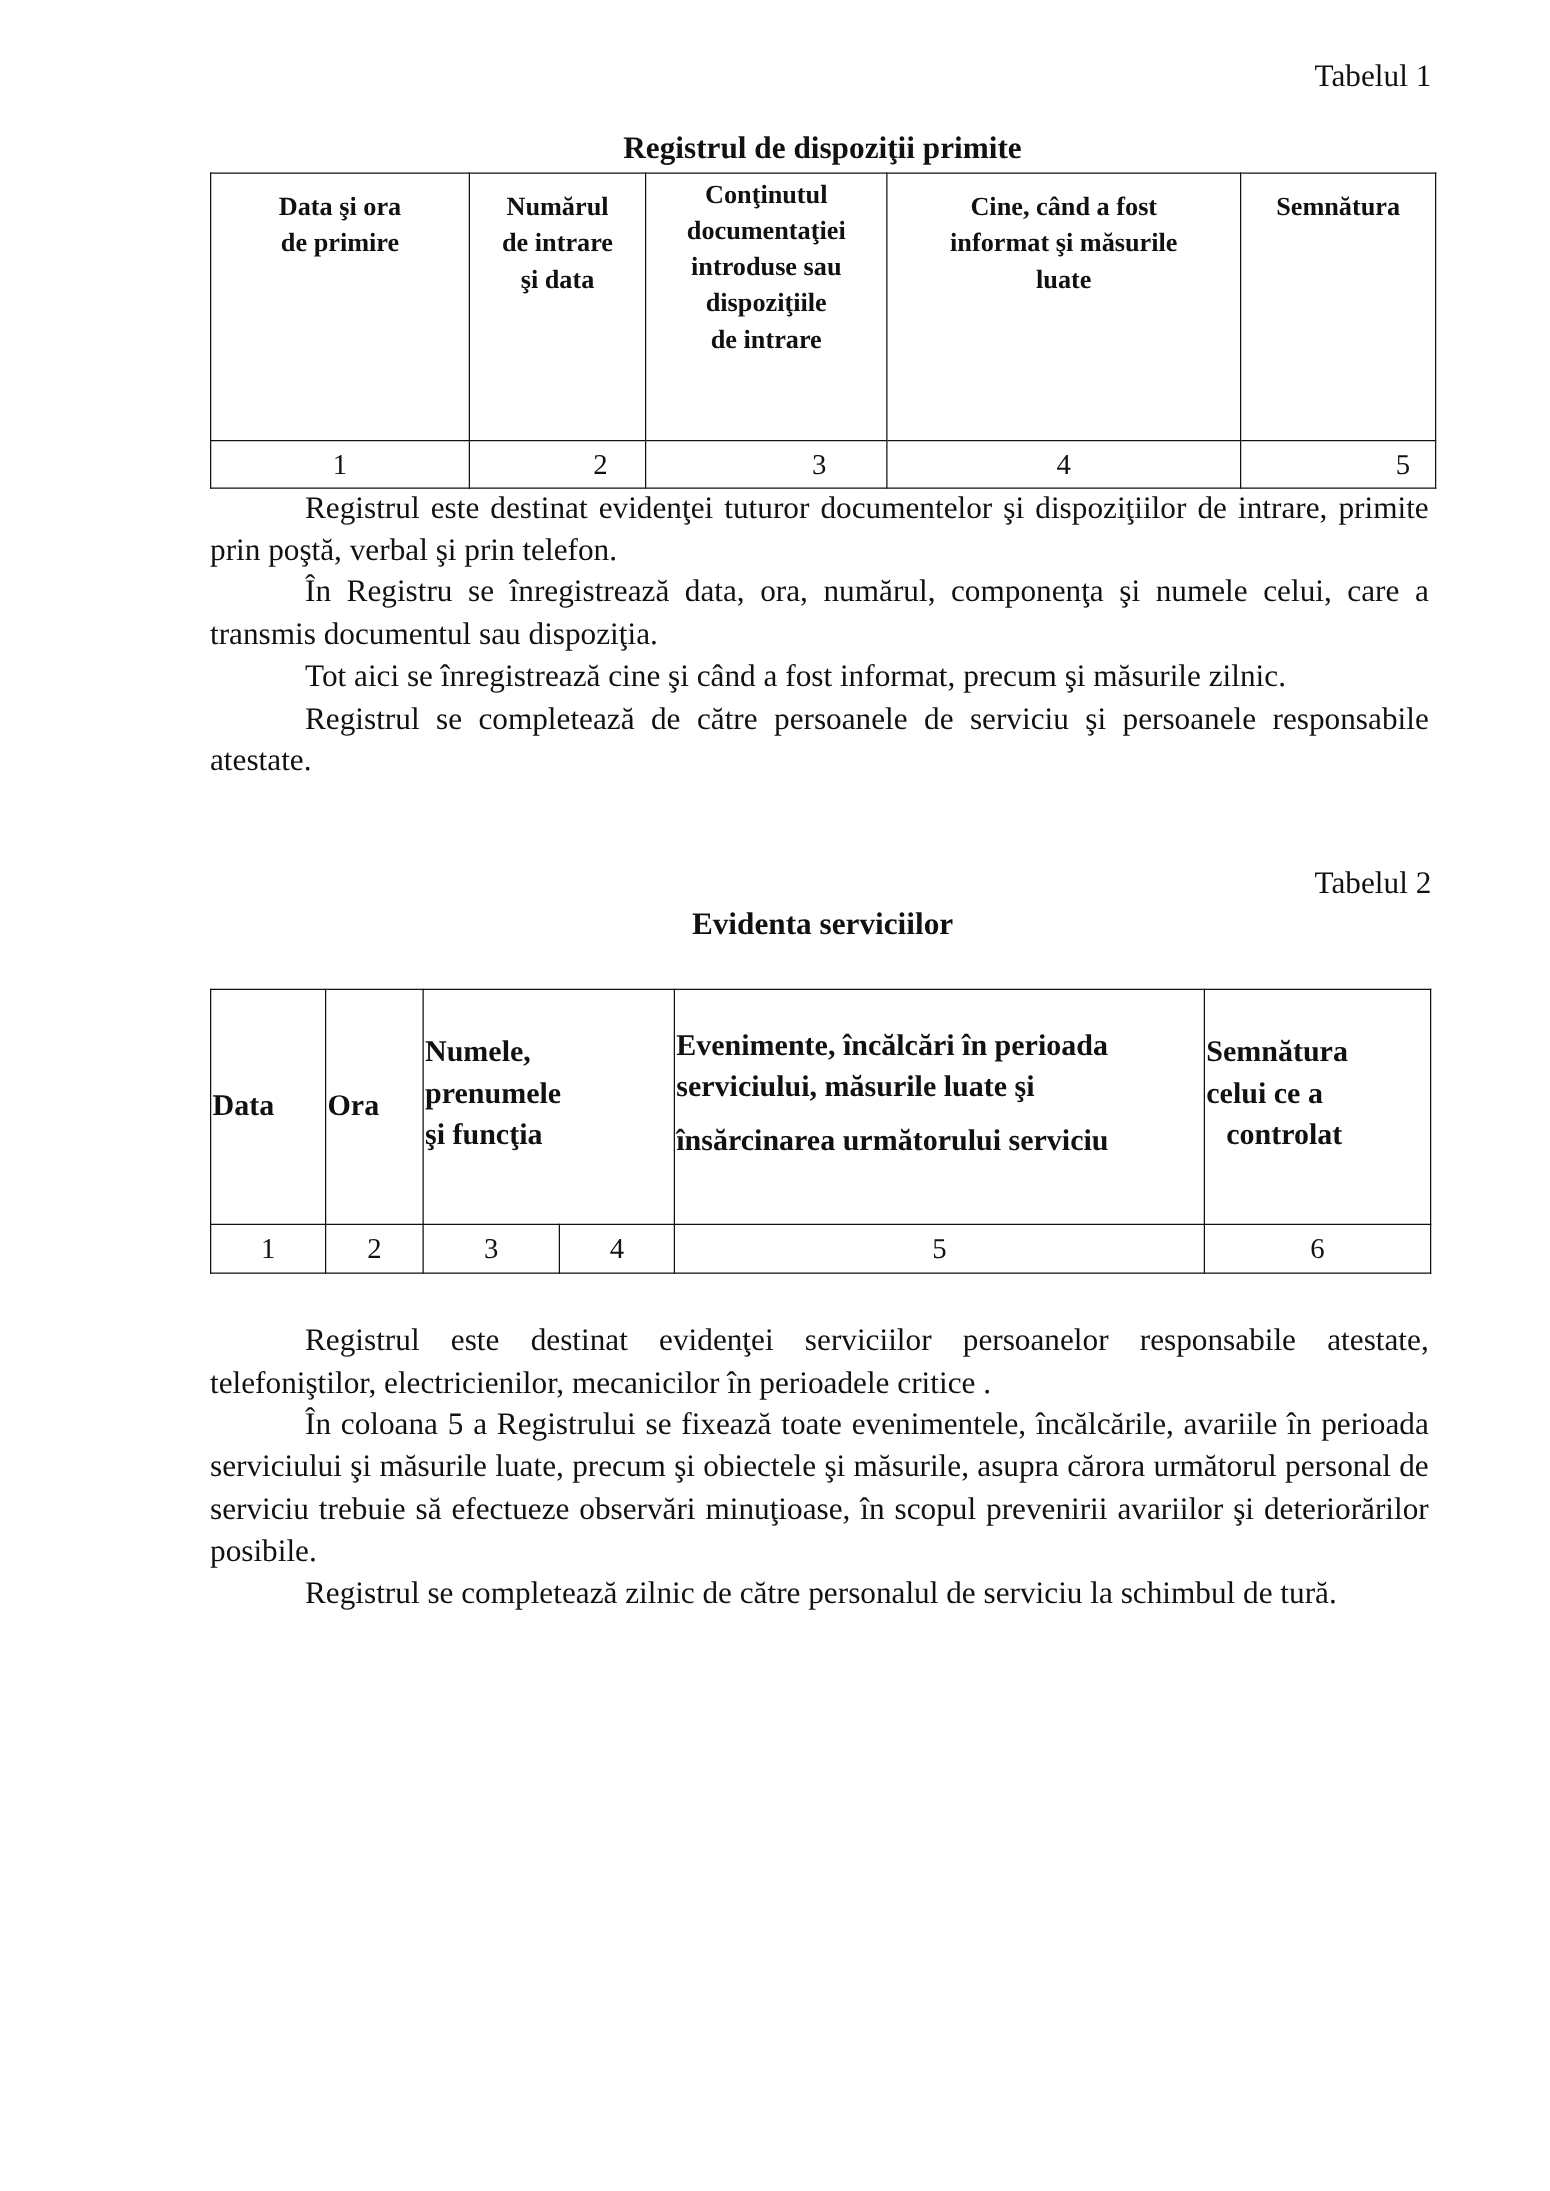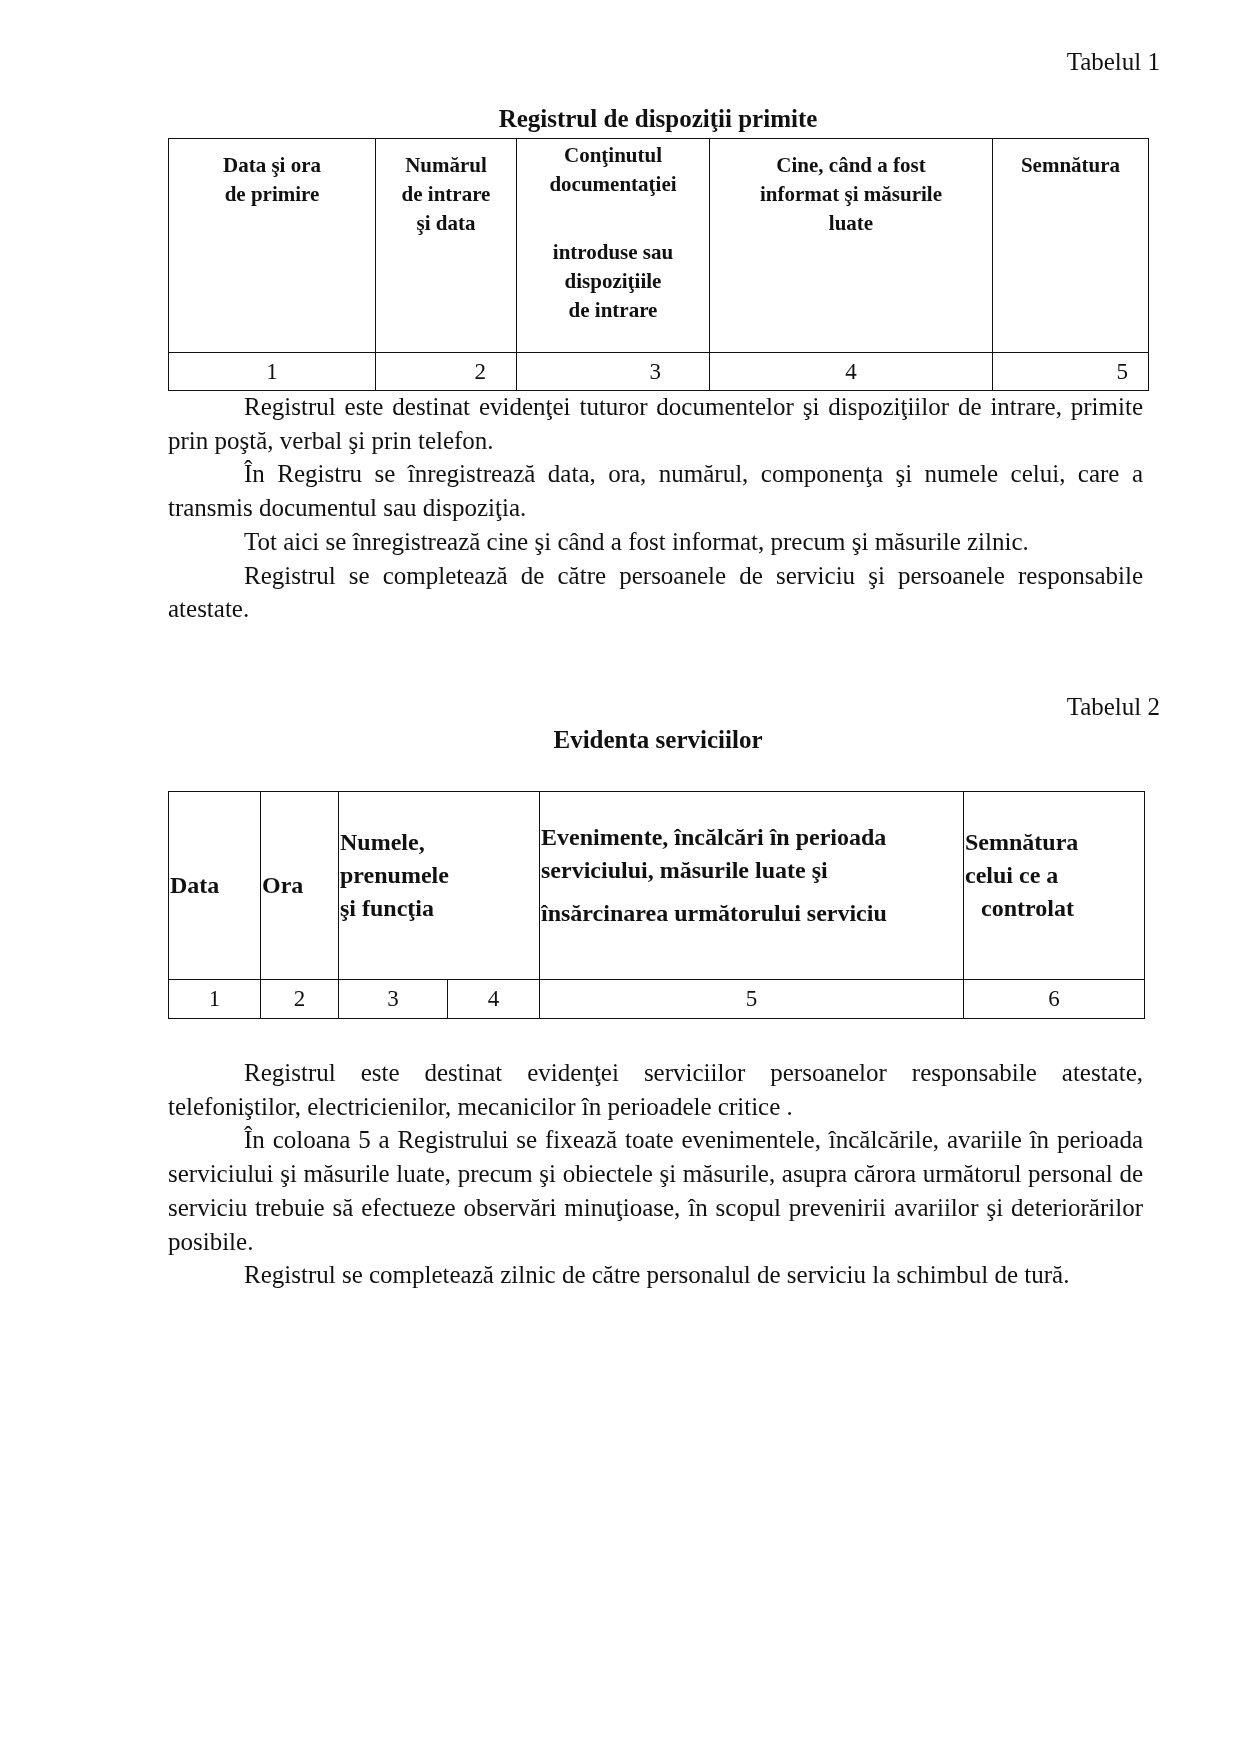--- a/index.html
+++ b/index.html
@@ -1,19 +1,19 @@
 <!DOCTYPE html>
 <html><head>
 <meta charset="utf-8">
 <style>
   html, body { margin:0; padding:0; background:#ffffff; }
   body { width:1240px; height:1753px; position:relative; overflow:hidden;
          font-family:"Liberation Serif", serif; color:#111; }
   .abs { position:absolute; }
-  .tlabel { font-size:25px; right:80px; text-align:right; white-space:nowrap; }
+  .tlabel { font-size:25px; right:95px; text-align:right; white-space:nowrap; }
   .ttitle { font-size:25px; font-weight:bold; left:0; width:1316px; text-align:center; white-space:nowrap; }
   table { position:absolute; border-collapse:collapse; table-layout:fixed; }
   td { border:1.5px solid #111; padding:0; font-weight:bold; font-size:21px; line-height:29px; vertical-align:top; }
   td.num { font-weight:normal; font-size:23px; text-align:center; vertical-align:middle; line-height:30px; }
   #t1 td.h { text-align:center; padding-top:12px; }
   #t2 td.h { text-align:left; vertical-align:middle; font-size:24px; line-height:33px; padding-left:1px; }
   .para { position:absolute; left:168px; width:975px; font-size:25px; line-height:33.7px; text-align:justify; }
   .para p { margin:0; text-indent:76px; text-align:justify; }
 </style>
 </head>
@@ -37,21 +37,21 @@
           <div style="white-space: nowrap;">de primire</div>
         </td>
     <td class="h">
           <div style="white-space: nowrap;">Numărul</div>
           <div style="white-space: nowrap;">de intrare</div>
           <div style="white-space: nowrap;">şi data</div>
         </td>
     <td class="h" style="padding-top:2px;">
           <div style="white-space: nowrap;">Conţinutul</div>
           <div style="white-space: nowrap;">documentaţiei</div>
-          <div style="white-space: nowrap; margin-top: 39px;">introduse sau</div>
+          <div style="white-space: nowrap;">introduse sau</div>
           <div style="white-space: nowrap;">dispoziţiile</div>
           <div style="white-space: nowrap;">de intrare</div>
         </td>
     <td class="h">
           <div style="white-space: nowrap;">Cine, când a fost</div>
           <div style="white-space: nowrap;">informat şi măsurile</div>
           <div style="white-space: nowrap;">luate</div>
         </td>
     <td class="h">
           <div style="white-space: nowrap;">Semnătura</div>

